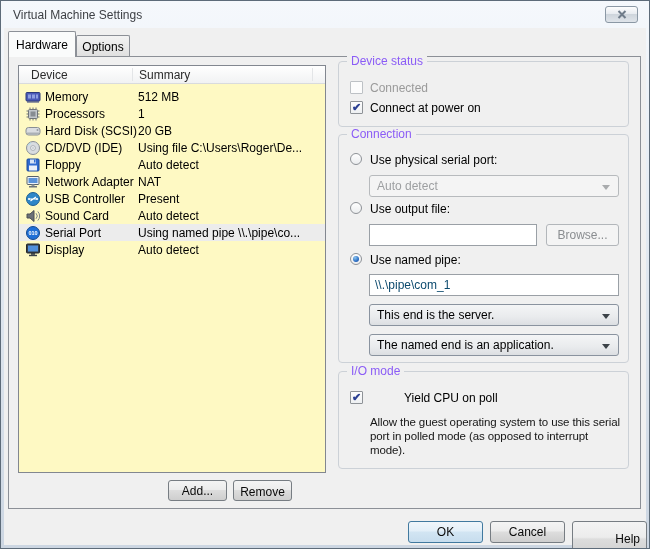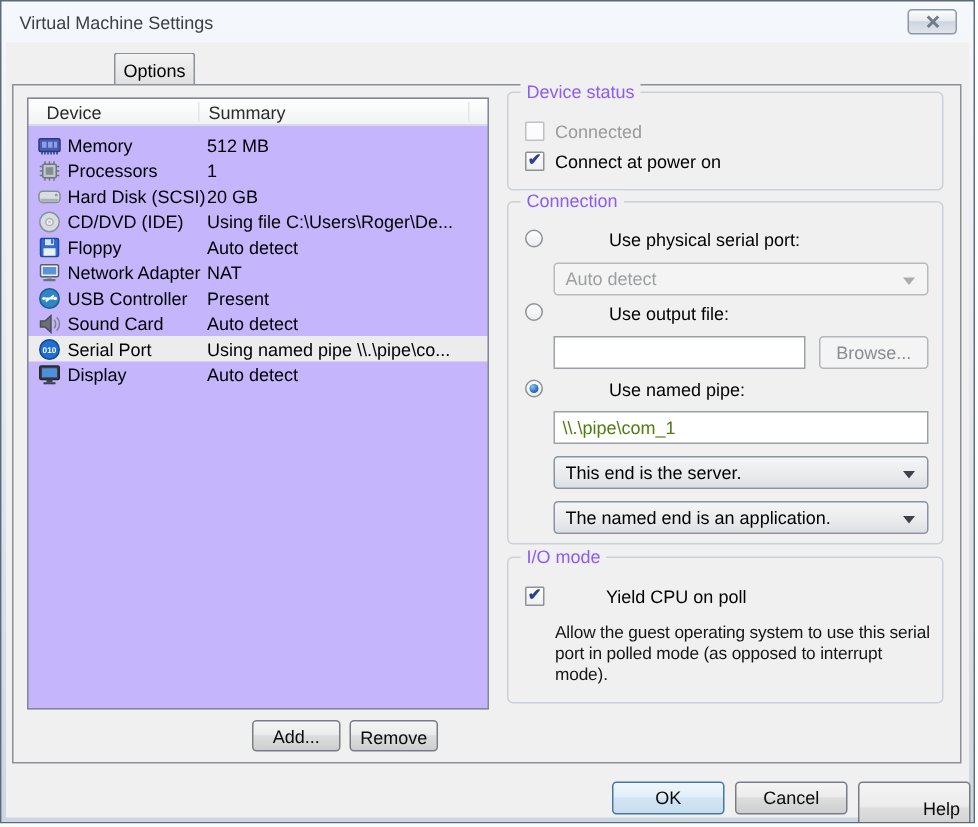--- a/index.html
+++ b/index.html
@@ -24,21 +24,21 @@
   
   .tab{position:absolute;display:flex;align-items:center;justify-content:center;
        border:1px solid #8c9097;border-bottom:none;border-radius:2px 2px 0 0;cursor:default;}
   .tab-hardware{left:4px;top:3px;width:68px;height:26px;background:#fafbfb;z-index:3;}
   .tab-options{left:72px;top:7px;width:54px;height:22px;background:linear-gradient(180deg,#f3f3f3,#dfdfdf);z-index:1;}
   .tab-panel{position:absolute;left:4px;top:28px;width:633px;height:453px;
              border:1px solid #8c9097;background:#f0f0f0;z-index:2;}
 
   
   .device-list{position:absolute;left:9px;top:8px;width:308px;height:408px;
-               border:1px solid #828790;background:#c4b5fd;overflow:hidden;}
+               border:1px solid #828790;background:#fef9c3;overflow:hidden;}
   .list-header{position:absolute;top:0;left:0;right:0;height:18px;
                background:linear-gradient(180deg,#ffffff,#f1f2f3);border-bottom:1px solid #d9dbdd;}
   .list-header .hsep{position:absolute;top:2px;bottom:2px;width:1px;background:#e3e5e7;}
   .hcol{position:absolute;top:2px;color:#2b2b2b;white-space:nowrap;}
   .rows{position:absolute;top:22px;left:0;right:0;}
   .drow{height:17px;display:flex;align-items:center;padding-left:6px;position:relative;white-space:nowrap;}
   .drow.selected{background:#ececec;}
   .icon16{width:16px;height:16px;flex:0 0 16px;margin-right:4px;}
   .dsum{position:absolute;left:119px;white-space:nowrap;}
 
@@ -52,24 +52,24 @@
   .cb.disabled{border-color:#bdc1c5;background:#fcfcfc;}
   .check{color:#2b3f93;font-size:11px;font-weight:bold;line-height:1;margin-top:-1px;}
   .cb-label{position:absolute;white-space:nowrap;}
   .cb-label.disabled{color:#9a9a9a;}
 
   .radio{position:absolute;width:12px;height:12px;border:1px solid #8e9297;border-radius:50%;
          background:linear-gradient(180deg,#fefefe,#ebedef);}
   .radio .dot{display:none;}
   .radio.selected .dot{display:block;position:absolute;left:2px;top:2px;width:6px;height:6px;border-radius:50%;
          background:radial-gradient(circle at 35% 30%,#8cc6f0,#2d6fc4 60%,#17499a);}
-  .radio-label{position:absolute;white-space:nowrap;margin-left:36px;}
+  .radio-label{position:absolute;white-space:nowrap;}
 
   .txt{position:absolute;height:22px;border:1px solid #9aa0a6;background:#fff;
-       font:12px "Liberation Sans",sans-serif;padding:0 5px;color:#4d7c0f;}
+       font:12px "Liberation Sans",sans-serif;padding:0 5px;color:#0c4a6e;}
 
   .combo{position:absolute;height:22px;border:1px solid #8a939f;border-radius:3px;
          background:linear-gradient(180deg,#f4f5f6,#e9ebed 60%,#dcdfe2);
          display:flex;align-items:center;padding:0 7px;cursor:default;}
   .combo .arrow{position:absolute;right:8px;top:9px;width:0;height:0;
          border-left:4px solid transparent;border-right:4px solid transparent;border-top:5px solid #3c4248;}
   .combo.disabled{background:#f4f4f4;border-color:#b7babd;color:#9d9fa1;}
   .combo.disabled .arrow{border-top-color:#a9abad;}
 
   .btn{position:absolute;border:1px solid #777d83;border-radius:3px;
@@ -90,20 +90,23 @@
     <span class="title">Virtual Machine Settings</span>
     <div class="close-btn">
       <svg width="10" height="9" viewBox="0 0 10 9">
         <path d="M1.5 1 L8.5 8 M8.5 1 L1.5 8" stroke="#6f7c8a" stroke-width="2" fill="none"></path>
       </svg>
     </div>
   </div>
 
   <div class="client">
 
+    <div class="tab tab-hardware">
+      <span>Hardware</span>
+    </div>
     <div class="tab tab-options">
       <span>Options</span>
     </div>
 
     <div class="tab-panel">
 
       <div class="device-list">
         <div class="list-header">
           <span class="hcol" style="left:12px">Device</span>
           <span class="hcol" style="left:120px">Summary</span>

